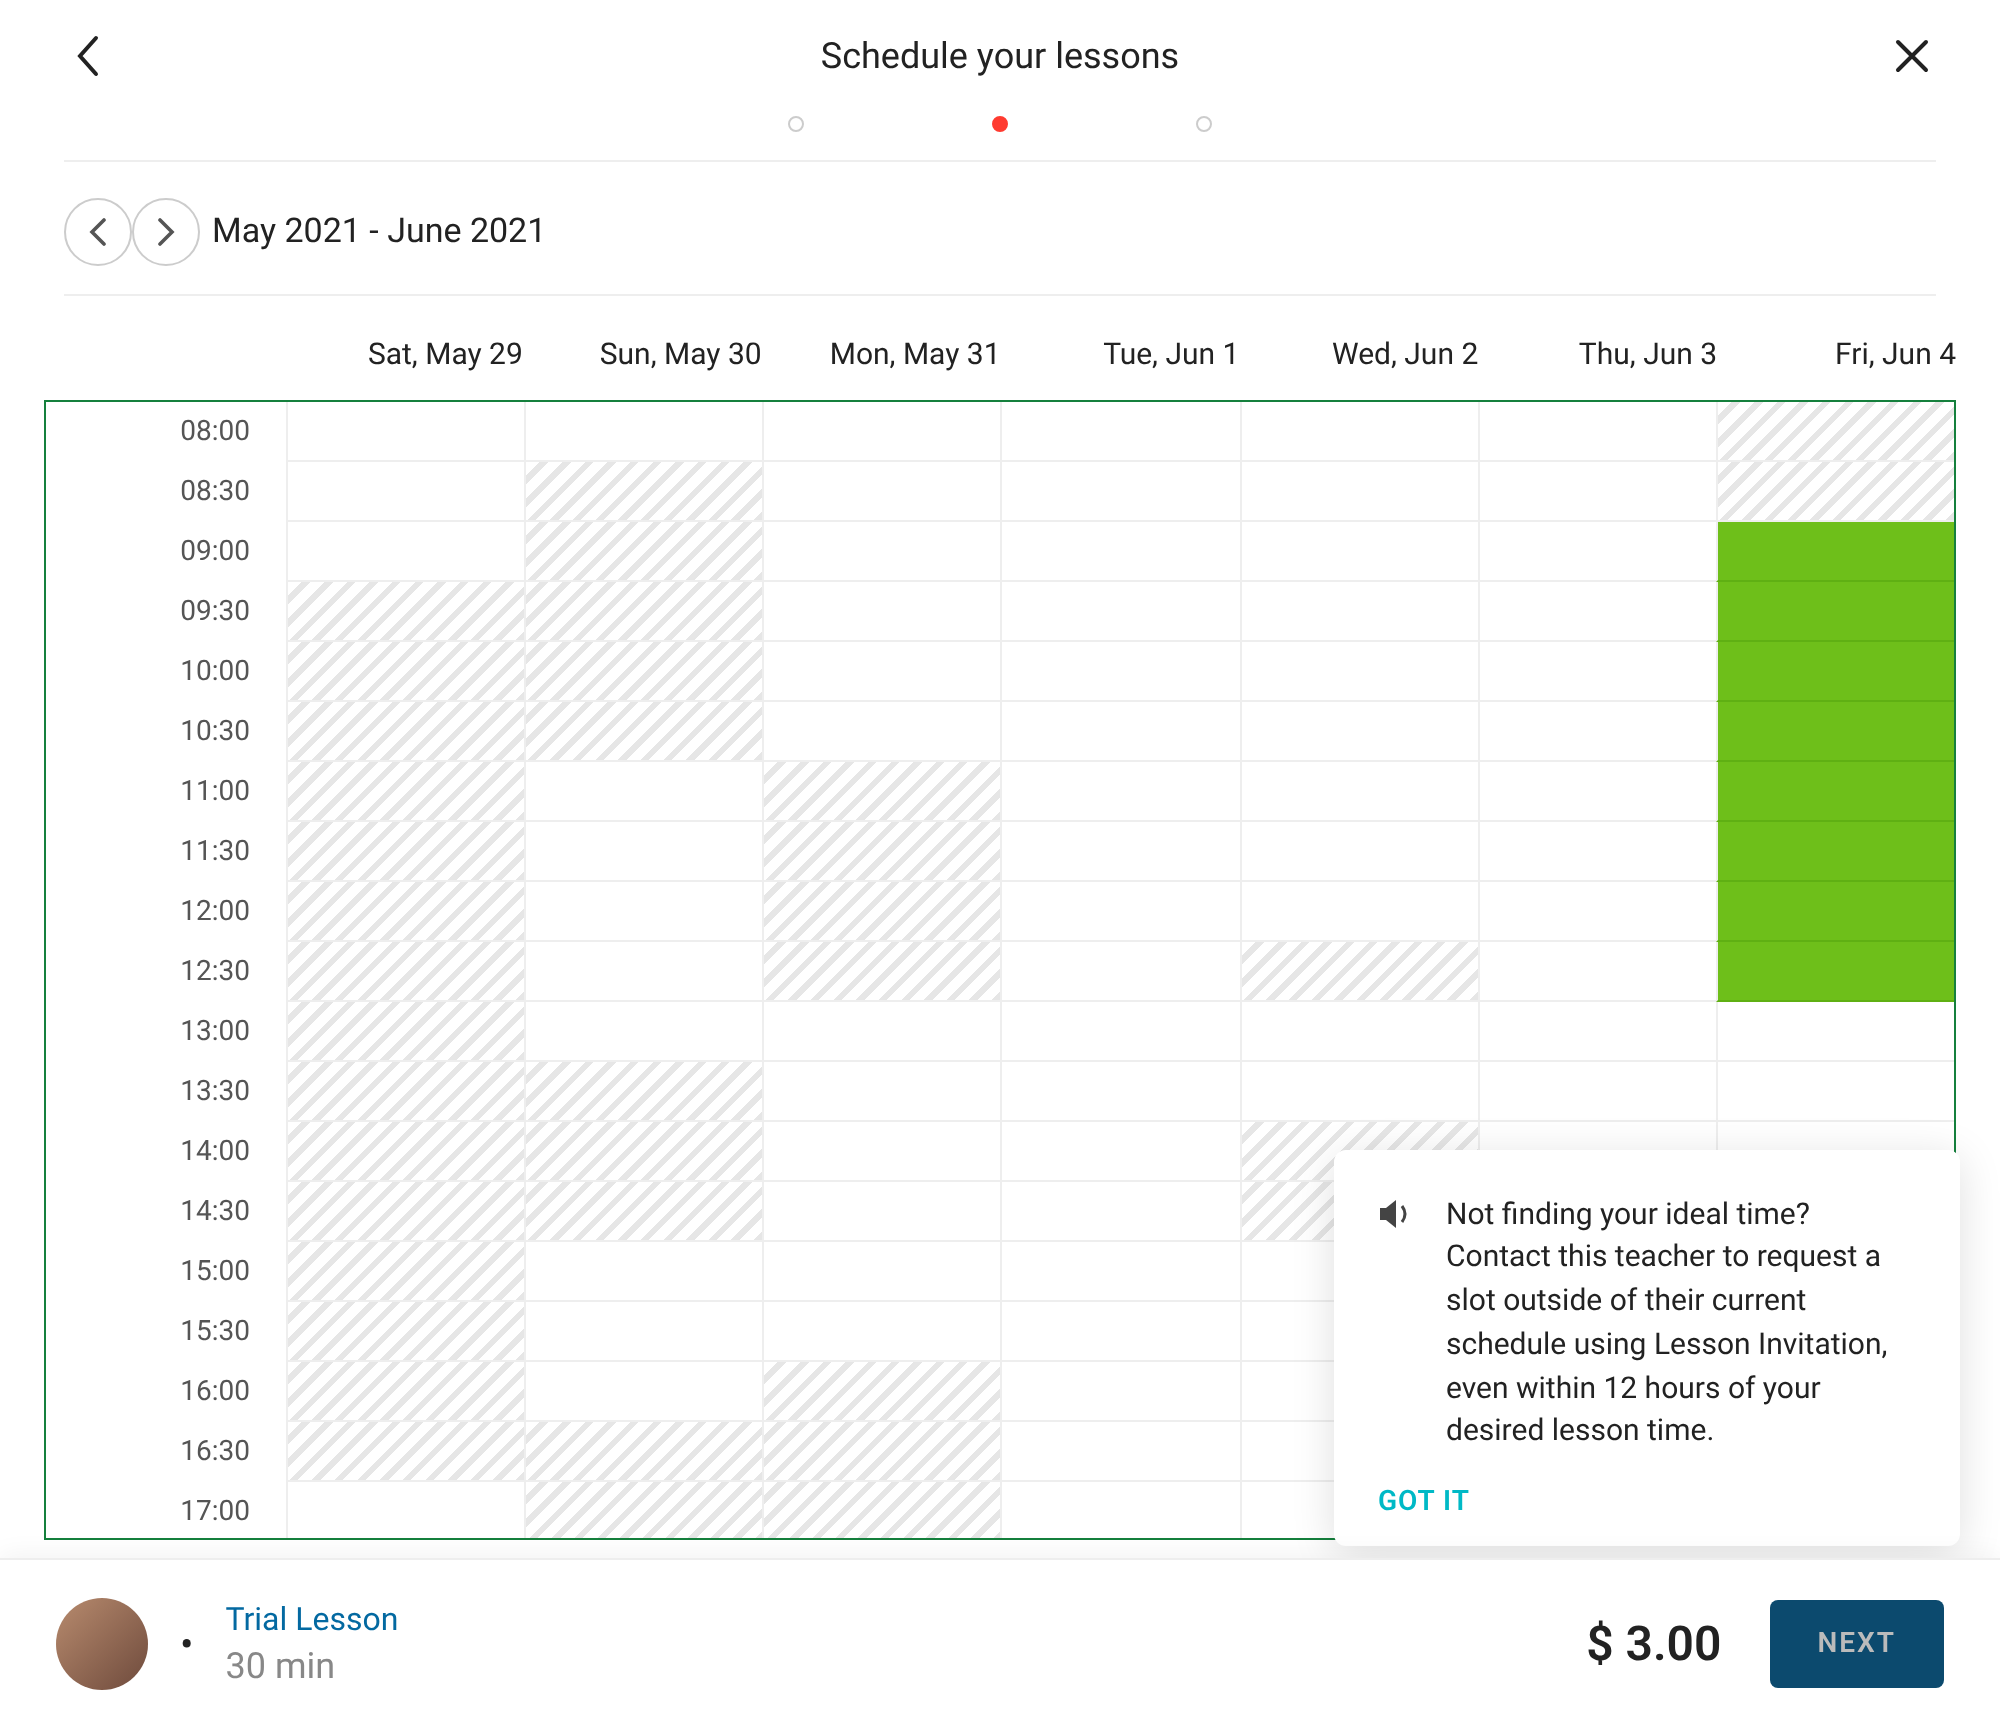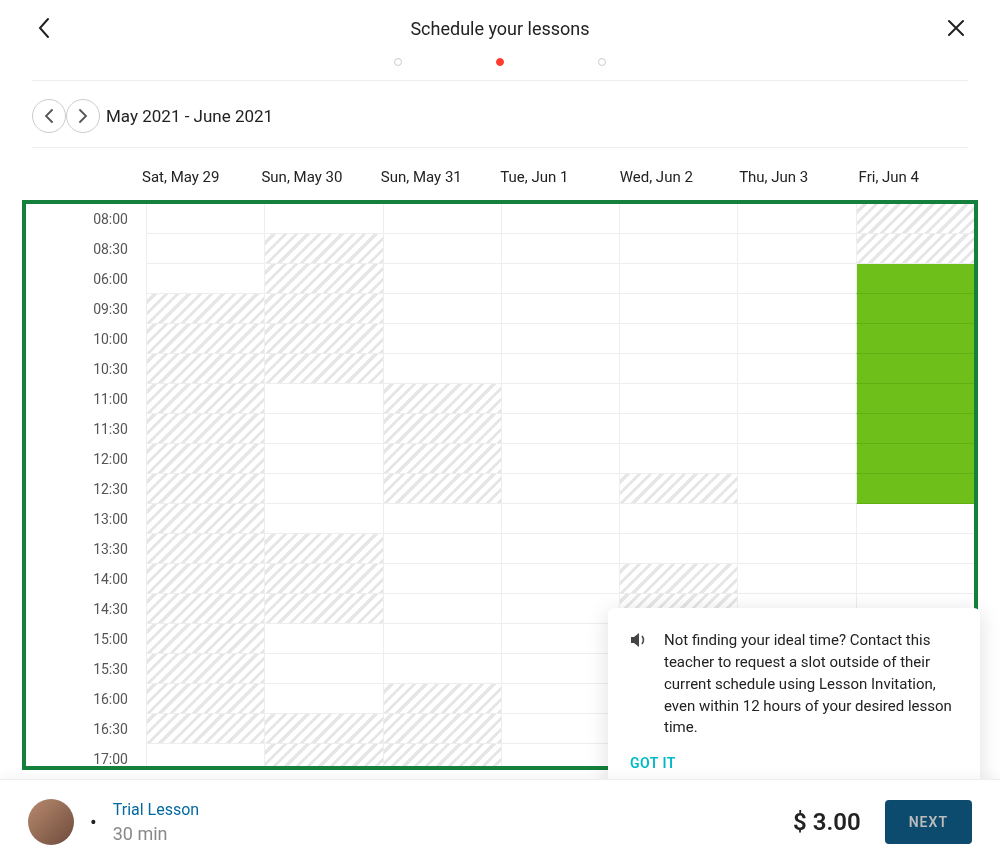--- a/index.html
+++ b/index.html
@@ -56,26 +56,26 @@
   .range-label { font-size: 17px; color: #222; margin-left: 6px;}
   .divider { height: 1px; background: #eee; margin: 0 32px; }
 
   .calendar-wrap { position: relative; margin: 10px 22px 0 22px; }
   .day-headers {
     display: grid;
     grid-template-columns: 120px repeat(7, 1fr);
     padding: 10px 0 14px 0;
   }
   .day-head {
-    text-align: left; font-size: 15px; color: #222;
+    text-align: right; font-size: 15px; color: #222;
   }
   .grid {
     display: grid;
     grid-template-columns: 120px repeat(7, 1fr);
-    border: 4px solid #15803d;
+    border: 1px solid #15803d;
     max-height: 570px;
     overflow: hidden;
   }
   .time-label {
     font-size: 14px; color: #555;
     text-align: right; padding-right: 18px;
     height: 30px; line-height: 30px;
     border-bottom: 1px solid transparent;
   }
   .cell {
@@ -91,22 +91,22 @@
       #e6e6e6 3px,
       #fff 3px,
       #fff 8px
     );
   }
   .cell.green { background: #6ebf1a; border-bottom-color: #5fb013; }
 
   .tooltip {
     position: absolute;
     right: 20px;
-    bottom: 78px;
-    width: 372px;
+    bottom: 90px;
+    width: 313px;
     background: #fff;
     box-shadow: 0 4px 22px rgba(0,0,0,0.13);
     border-radius: 6px;
     padding: 22px 22px 14px 22px;
   }
   .tooltip-row { display: flex; gap: 16px; align-items: flex-start; }
   .tooltip .speaker { flex: none; color: #444; margin-top: 2px;}
   .tooltip-text { font-size: 15px; line-height: 1.45; color: #222; }
   .tooltip-action {
     text-align: left; margin-top: 16px;
@@ -175,21 +175,21 @@
   </div>
   <div class="range-label">May 2021 - June 2021</div>
 </div>
 <div class="divider"></div>
 
 <div class="calendar-wrap">
   <div class="day-headers" id="day-headers">
       <div></div>
       <div class="day-head">Sat, May 29</div>
       <div class="day-head">Sun, May 30</div>
-      <div class="day-head">Sun, May 31</div>
+      <div class="day-head">Mon, May 31</div>
       <div class="day-head">Tue, Jun 1</div>
       <div class="day-head">Wed, Jun 2</div>
       <div class="day-head">Thu, Jun 3</div>
       <div class="day-head">Fri, Jun 4</div>
     </div>
   <div class="grid" id="calendar-grid">
       <div class="time-label">08:00</div>
       <div class="cell"></div>
       <div class="cell"></div>
       <div class="cell"></div>
@@ -198,21 +198,21 @@
       <div class="cell"></div>
       <div class="cell hatched"></div>
       <div class="time-label">08:30</div>
       <div class="cell"></div>
       <div class="cell hatched"></div>
       <div class="cell"></div>
       <div class="cell"></div>
       <div class="cell"></div>
       <div class="cell"></div>
       <div class="cell hatched"></div>
-      <div class="time-label">06:00</div>
+      <div class="time-label">09:00</div>
       <div class="cell"></div>
       <div class="cell hatched"></div>
       <div class="cell"></div>
       <div class="cell"></div>
       <div class="cell"></div>
       <div class="cell"></div>
       <div class="cell green"></div>
       <div class="time-label">09:30</div>
       <div class="cell hatched"></div>
       <div class="cell hatched"></div>

